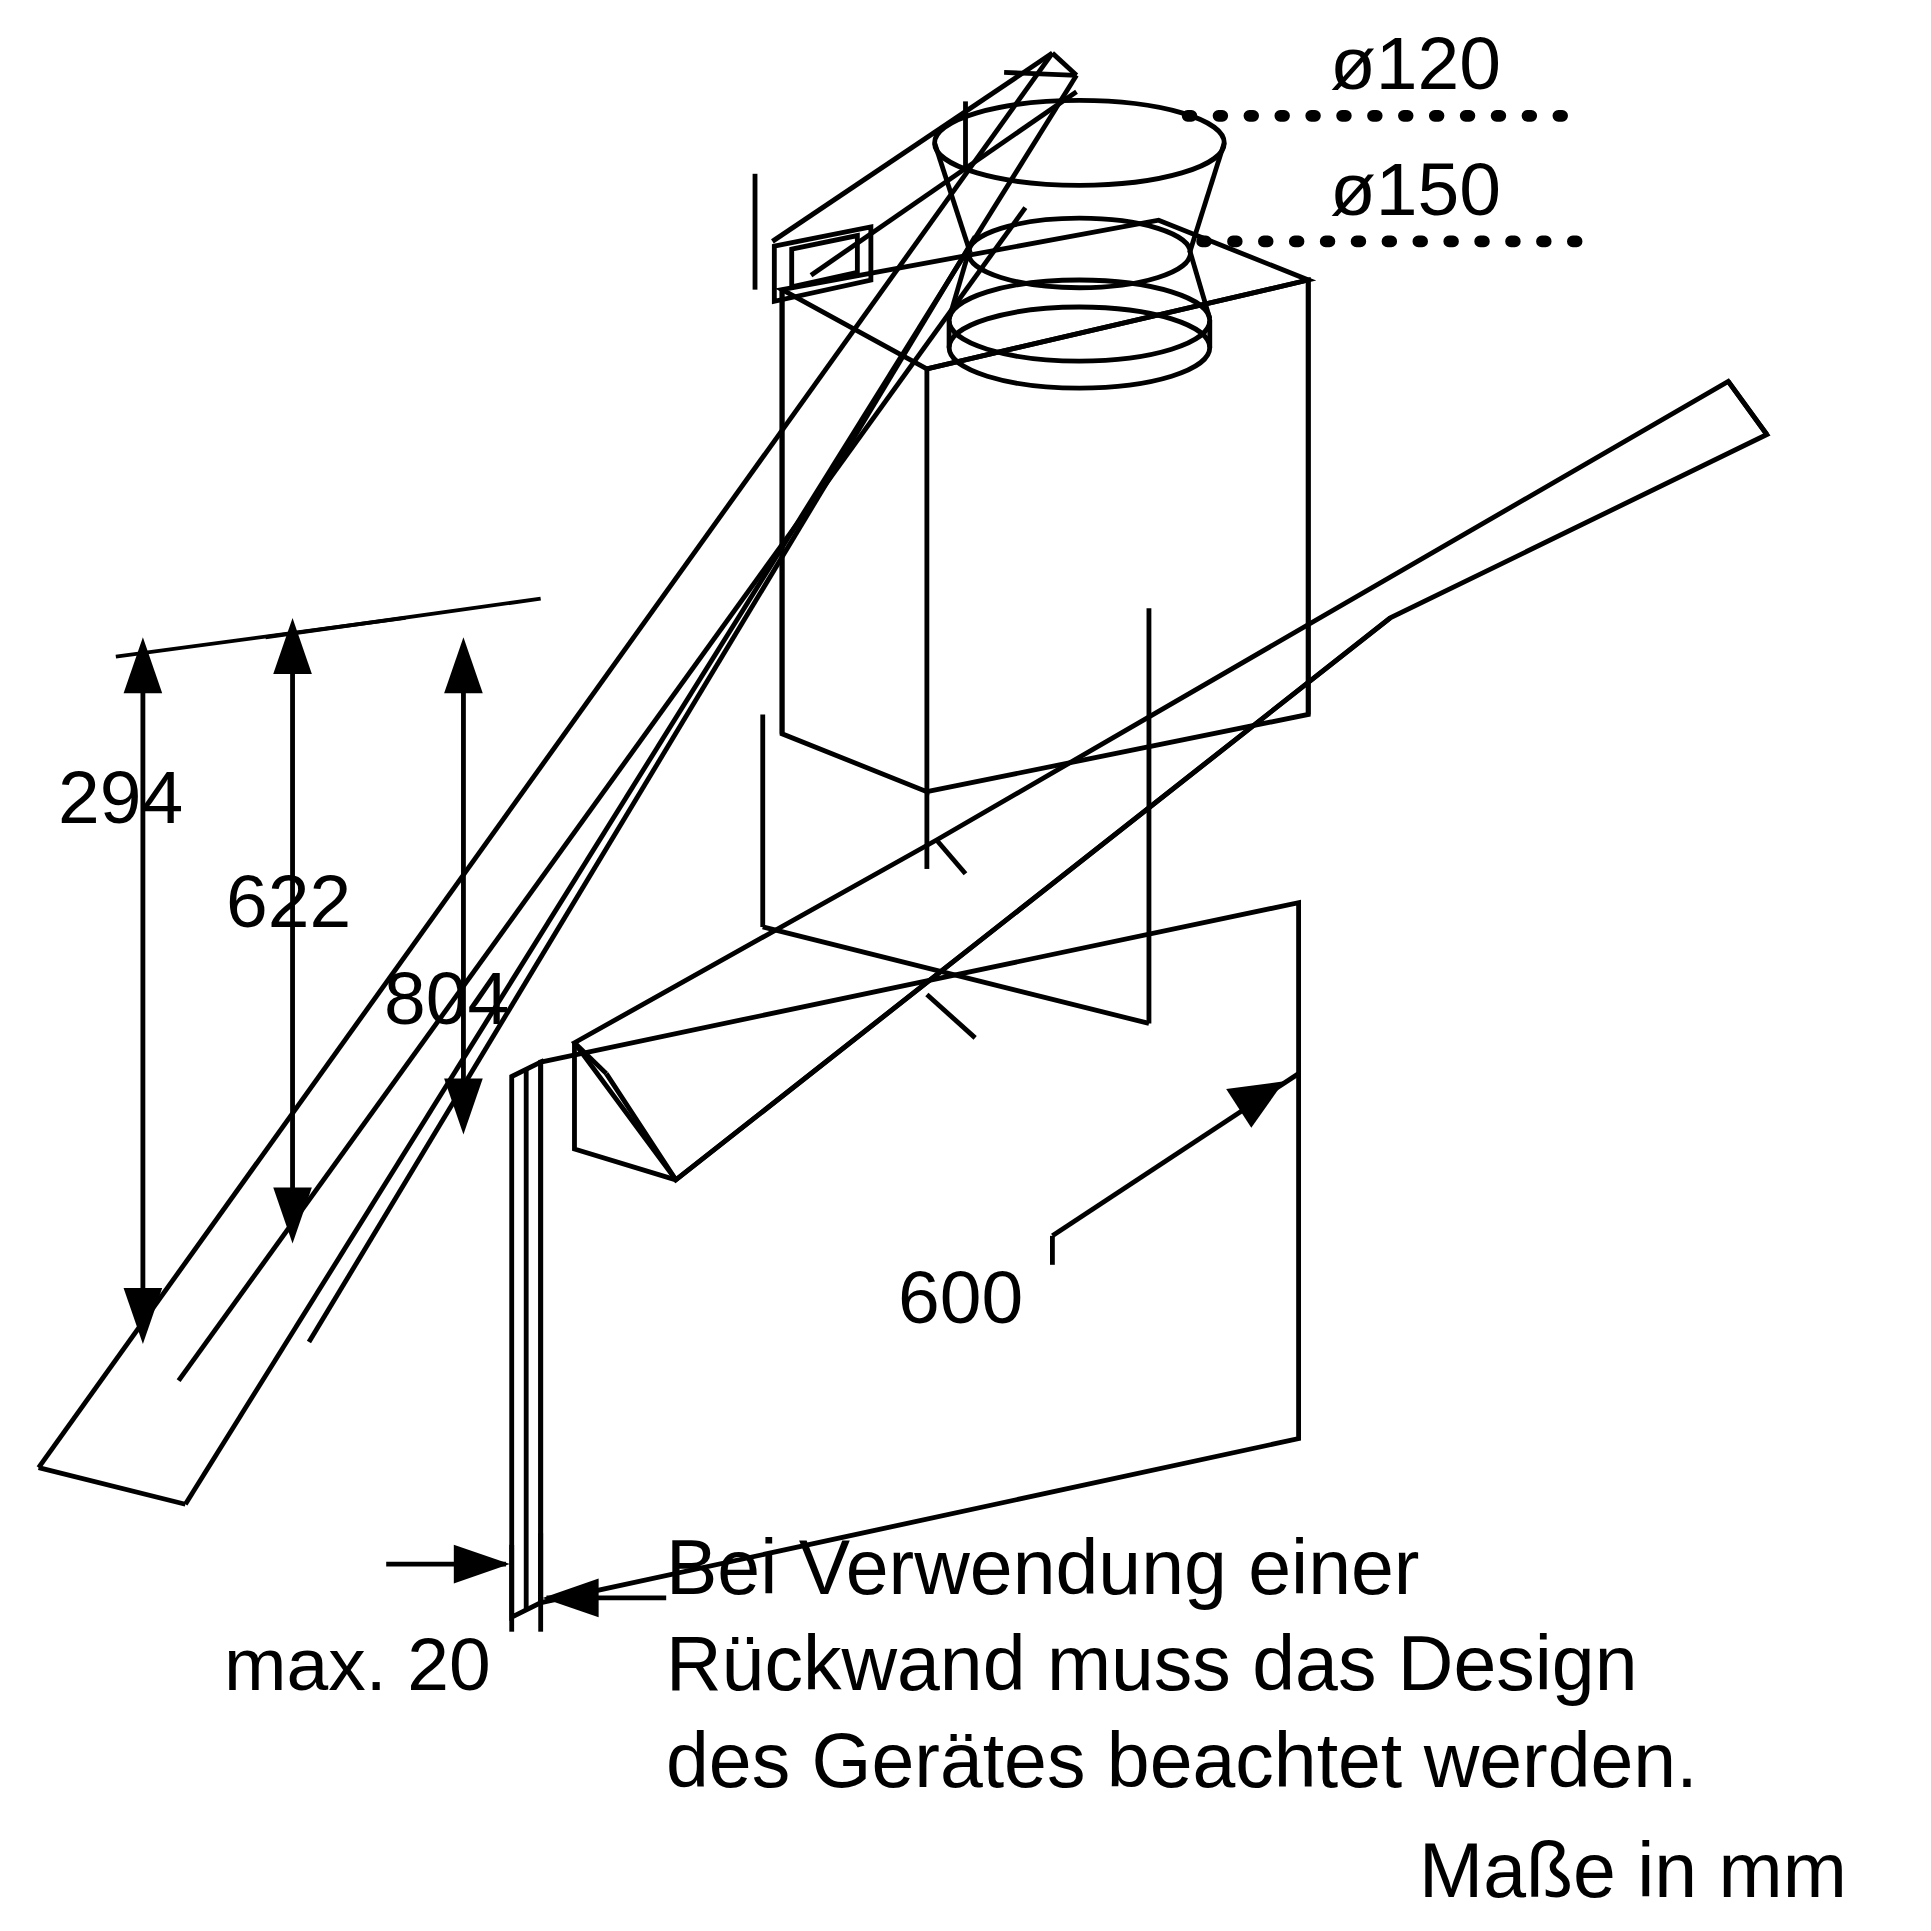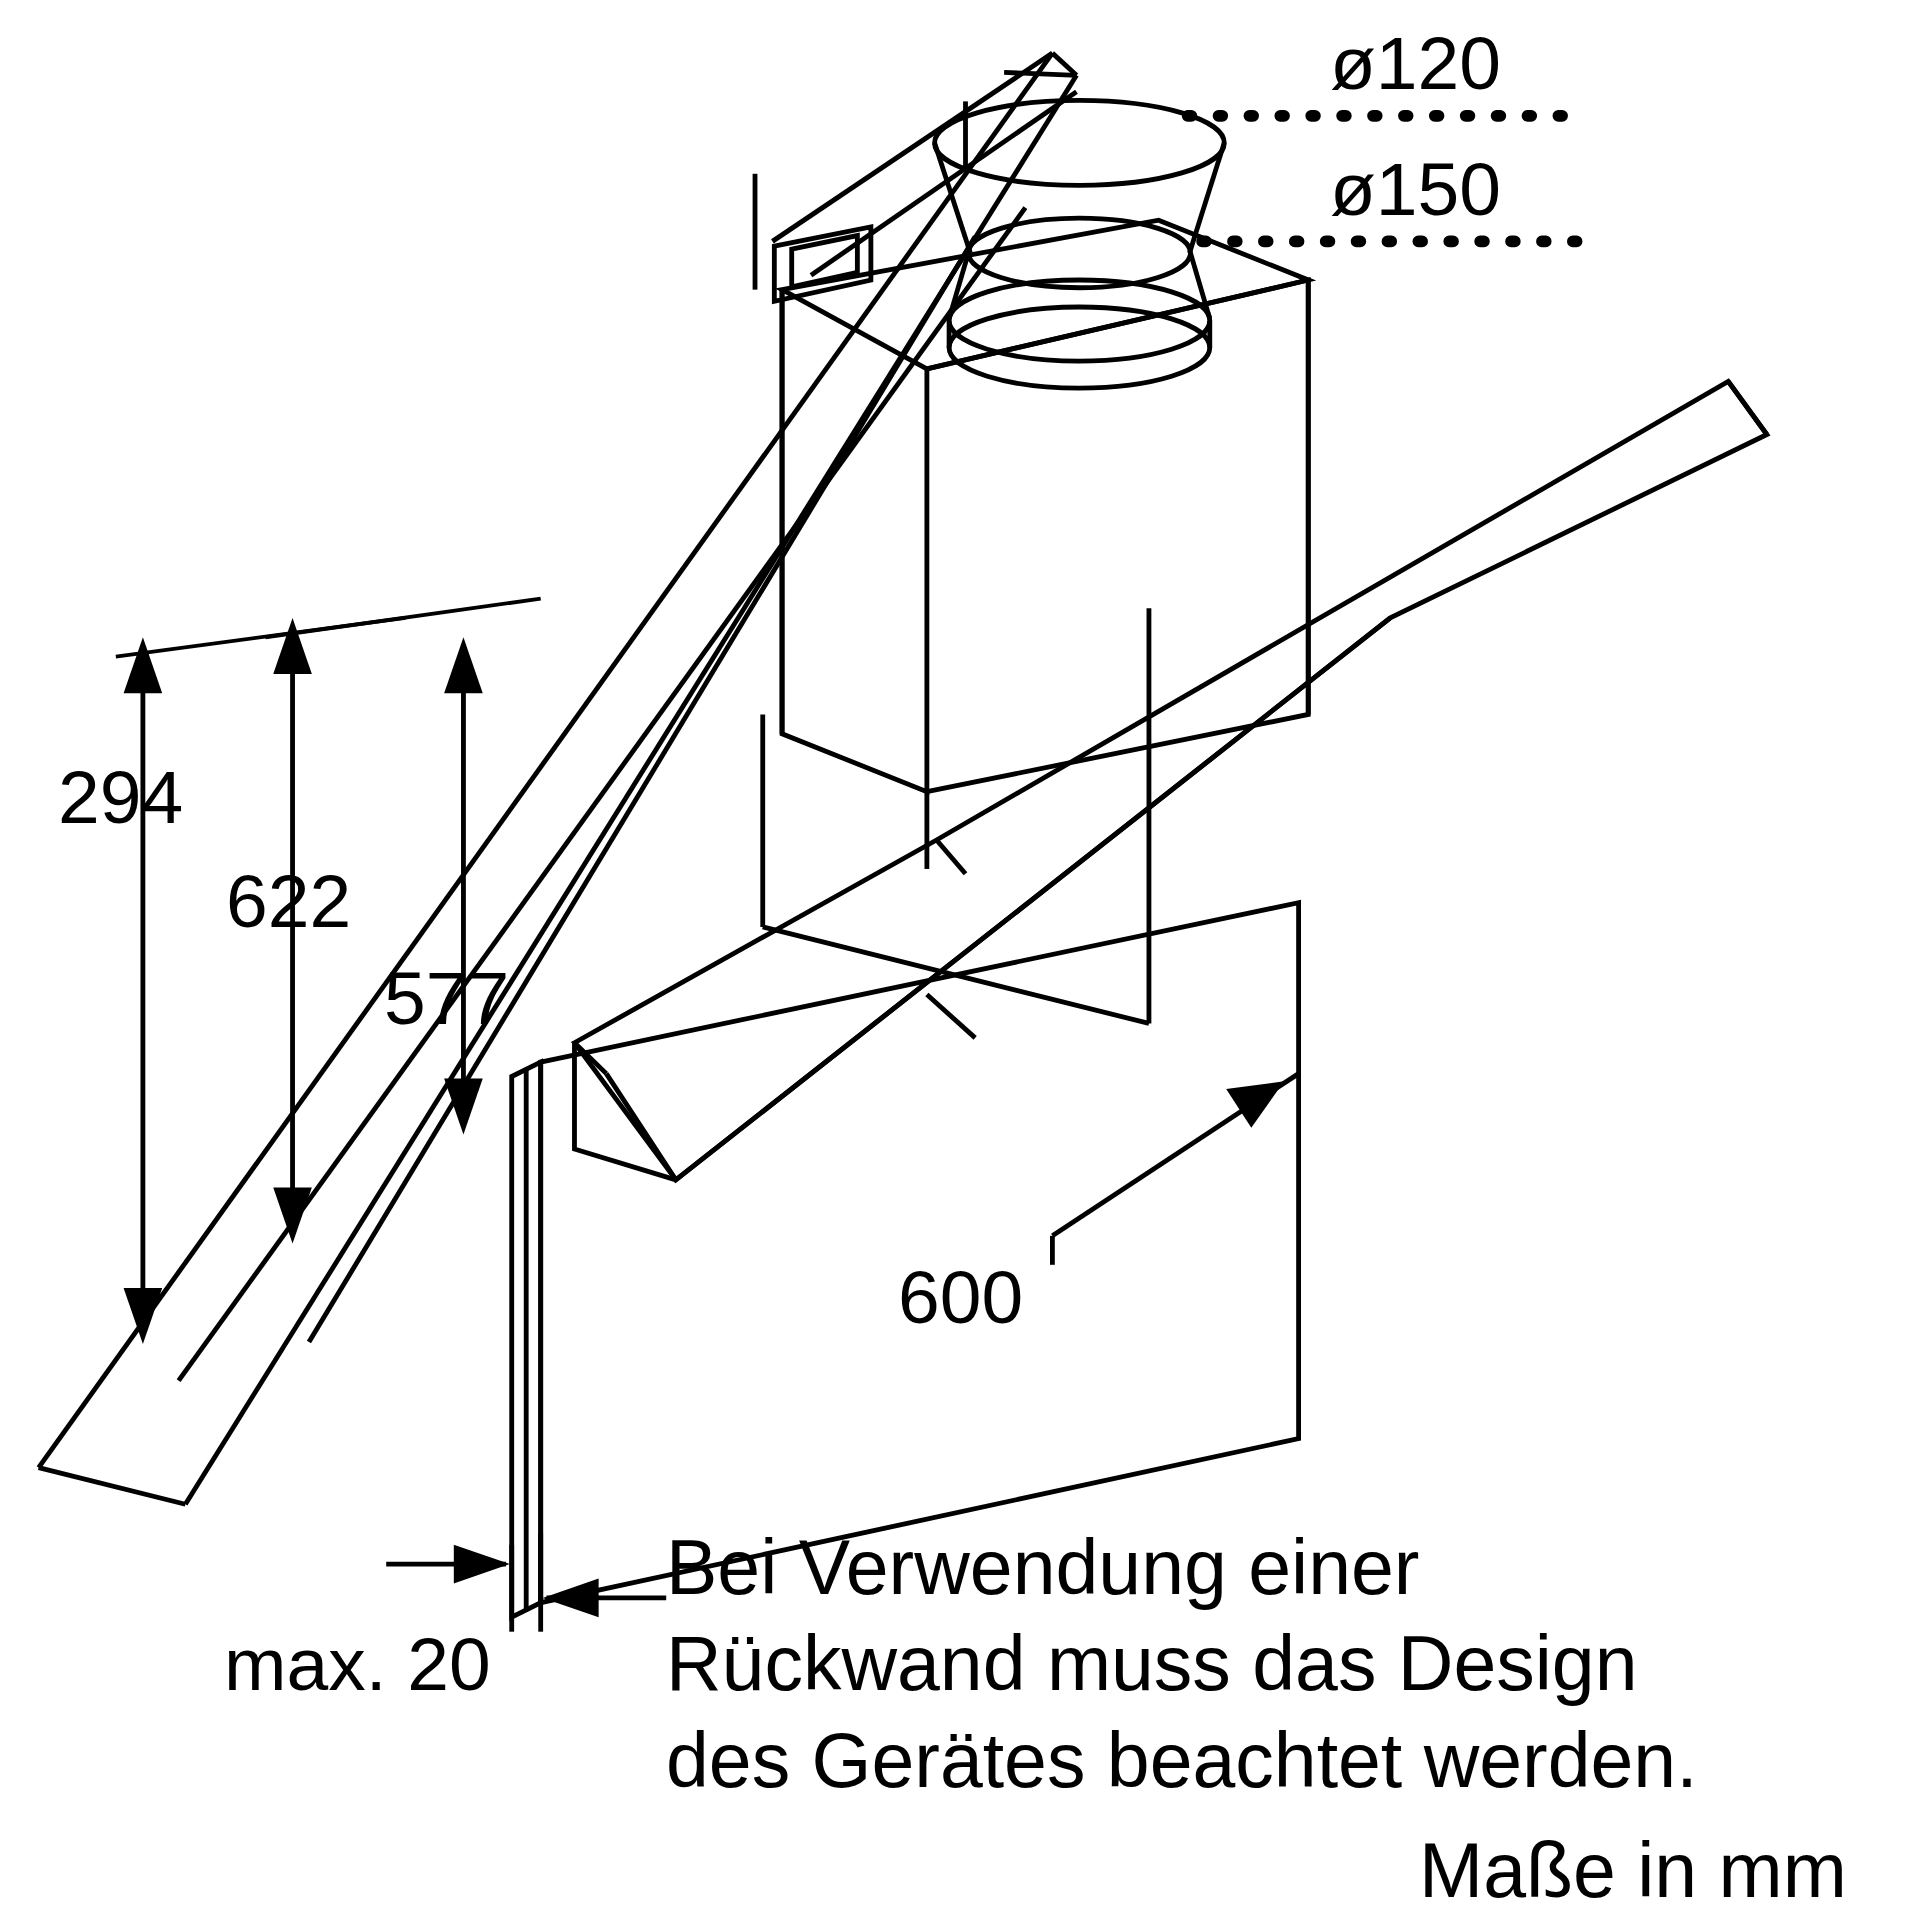--- a/index.html
+++ b/index.html
@@ -185,21 +185,21 @@
   </svg>
 
   <div class="lbl lbl-dia" style="left:1330px; top:21px;">ø120</div>
 
   <div class="lbl lbl-dia" style="left:1330px; top:147px;">ø150</div>
 
   <div class="lbl lbl-dim" style="left:58px; top:755px;">294</div>
 
   <div class="lbl lbl-dim" style="left:226px; top:859px;text-align:right;">622</div>
 
-  <div class="lbl lbl-dim" style="left:384px; top:956px;">577</div>
+  <div class="lbl lbl-dim" style="left:384px; top:956px;">804</div>
 
   <div class="lbl lbl-dim" style="left:898px; top:1255px;">600</div>
 
   <div class="lbl lbl-dim" style="left:224px; top:1622px;">max. 20</div>
 
   <div class="lbl lbl-note" style="left:666px; top:1524px;text-align:center;">Bei Verwendung einer</div>
   <div class="lbl lbl-note" style="left:666px; top:1620px;">Rückwand muss das Design</div>
   <div class="lbl lbl-note" style="left:666px; top:1717px;">des Gerätes beachtet werden.</div>
 
   <div class="lbl lbl-unit" style="left:1419px; top:1827px;">Maße in mm</div>

